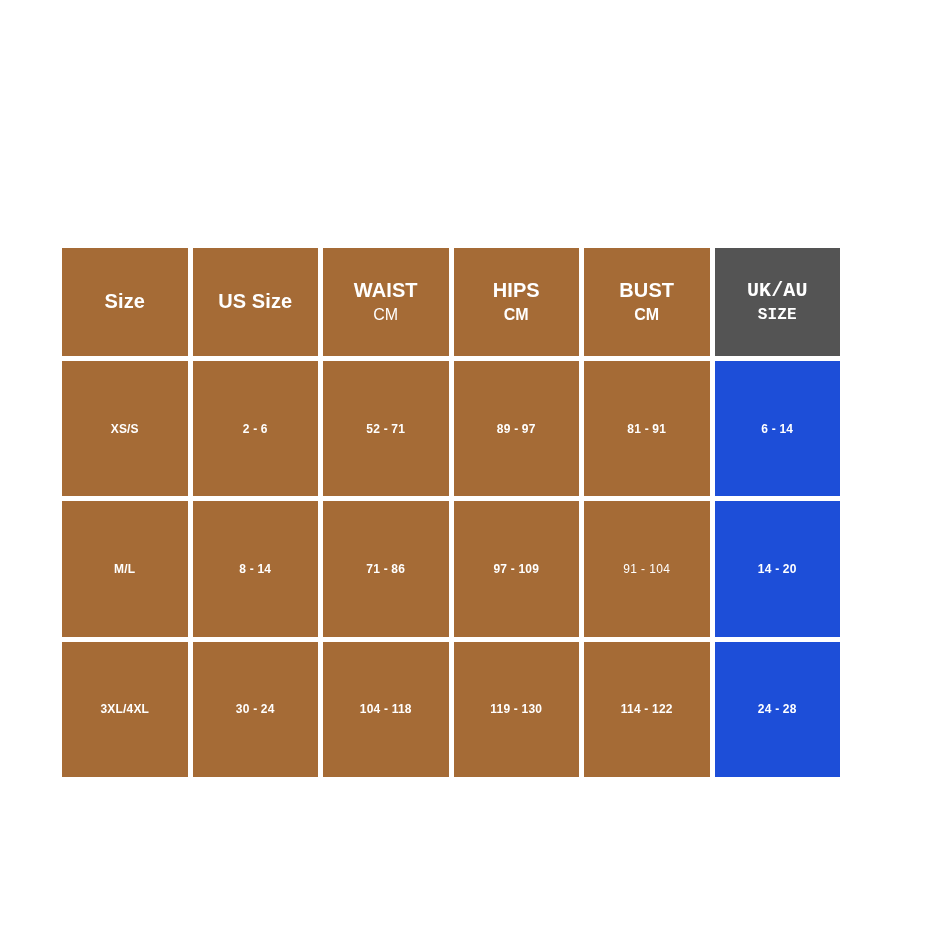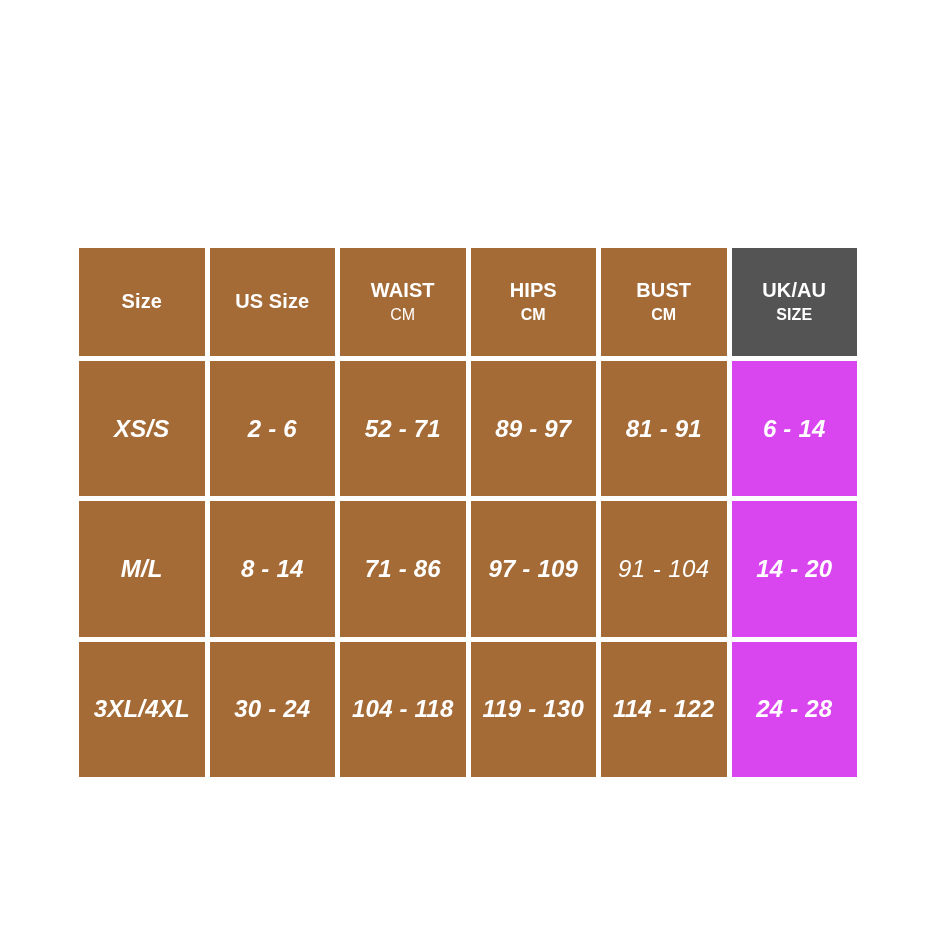--- a/index.html
+++ b/index.html
@@ -9,21 +9,21 @@
   body {
     width: 940px;
     height: 940px;
     background: #ffffff;
     font-family: "Liberation Sans", sans-serif;
     overflow: hidden;
   }
 
   #chart-wrap {
     position: absolute;
-    left: 79px;
+    left: 62px;
     top: 248px;
     width: 783px;
     height: 539px;
   }
 
   table.size-chart {
     width: 783px;
     height: 539px;
     border-collapse: separate;
     border-spacing: 5px;
@@ -44,46 +44,46 @@
   }
 
   
   tr.header-row th {
     height: 108px;
     font-size: 20px;
     letter-spacing: 0.1px;
   }
   tr.header-row th.dark-col {
     background: #545454;
+    font-family: Liberation Mono, monospace;
   }
 
   .hdr-main {
     display: block;
     font-weight: bold;
     font-size: 20px;
   }
   .hdr-sub {
     display: block;
     font-weight: bold;
     font-size: 16px;
     margin-top: 3px;
   }
   .hdr-sub.light {
     font-weight: normal;
   }
 
   
   tr.data-row td {
     height: 106px;
-    font-size: 24px;
+    font-size: 12px;
     letter-spacing: 0.2px;
-    font-style: italic;
   }
   tr.data-row td.dark-col {
-    background: #d946ef;
+    background: #1d4ed8;
   }
   tr.data-row td.light-weight {
     font-weight: normal;
     letter-spacing: 0.4px;
   }
 </style>
 </head>
 <body>
 
 <div id="chart-wrap">

